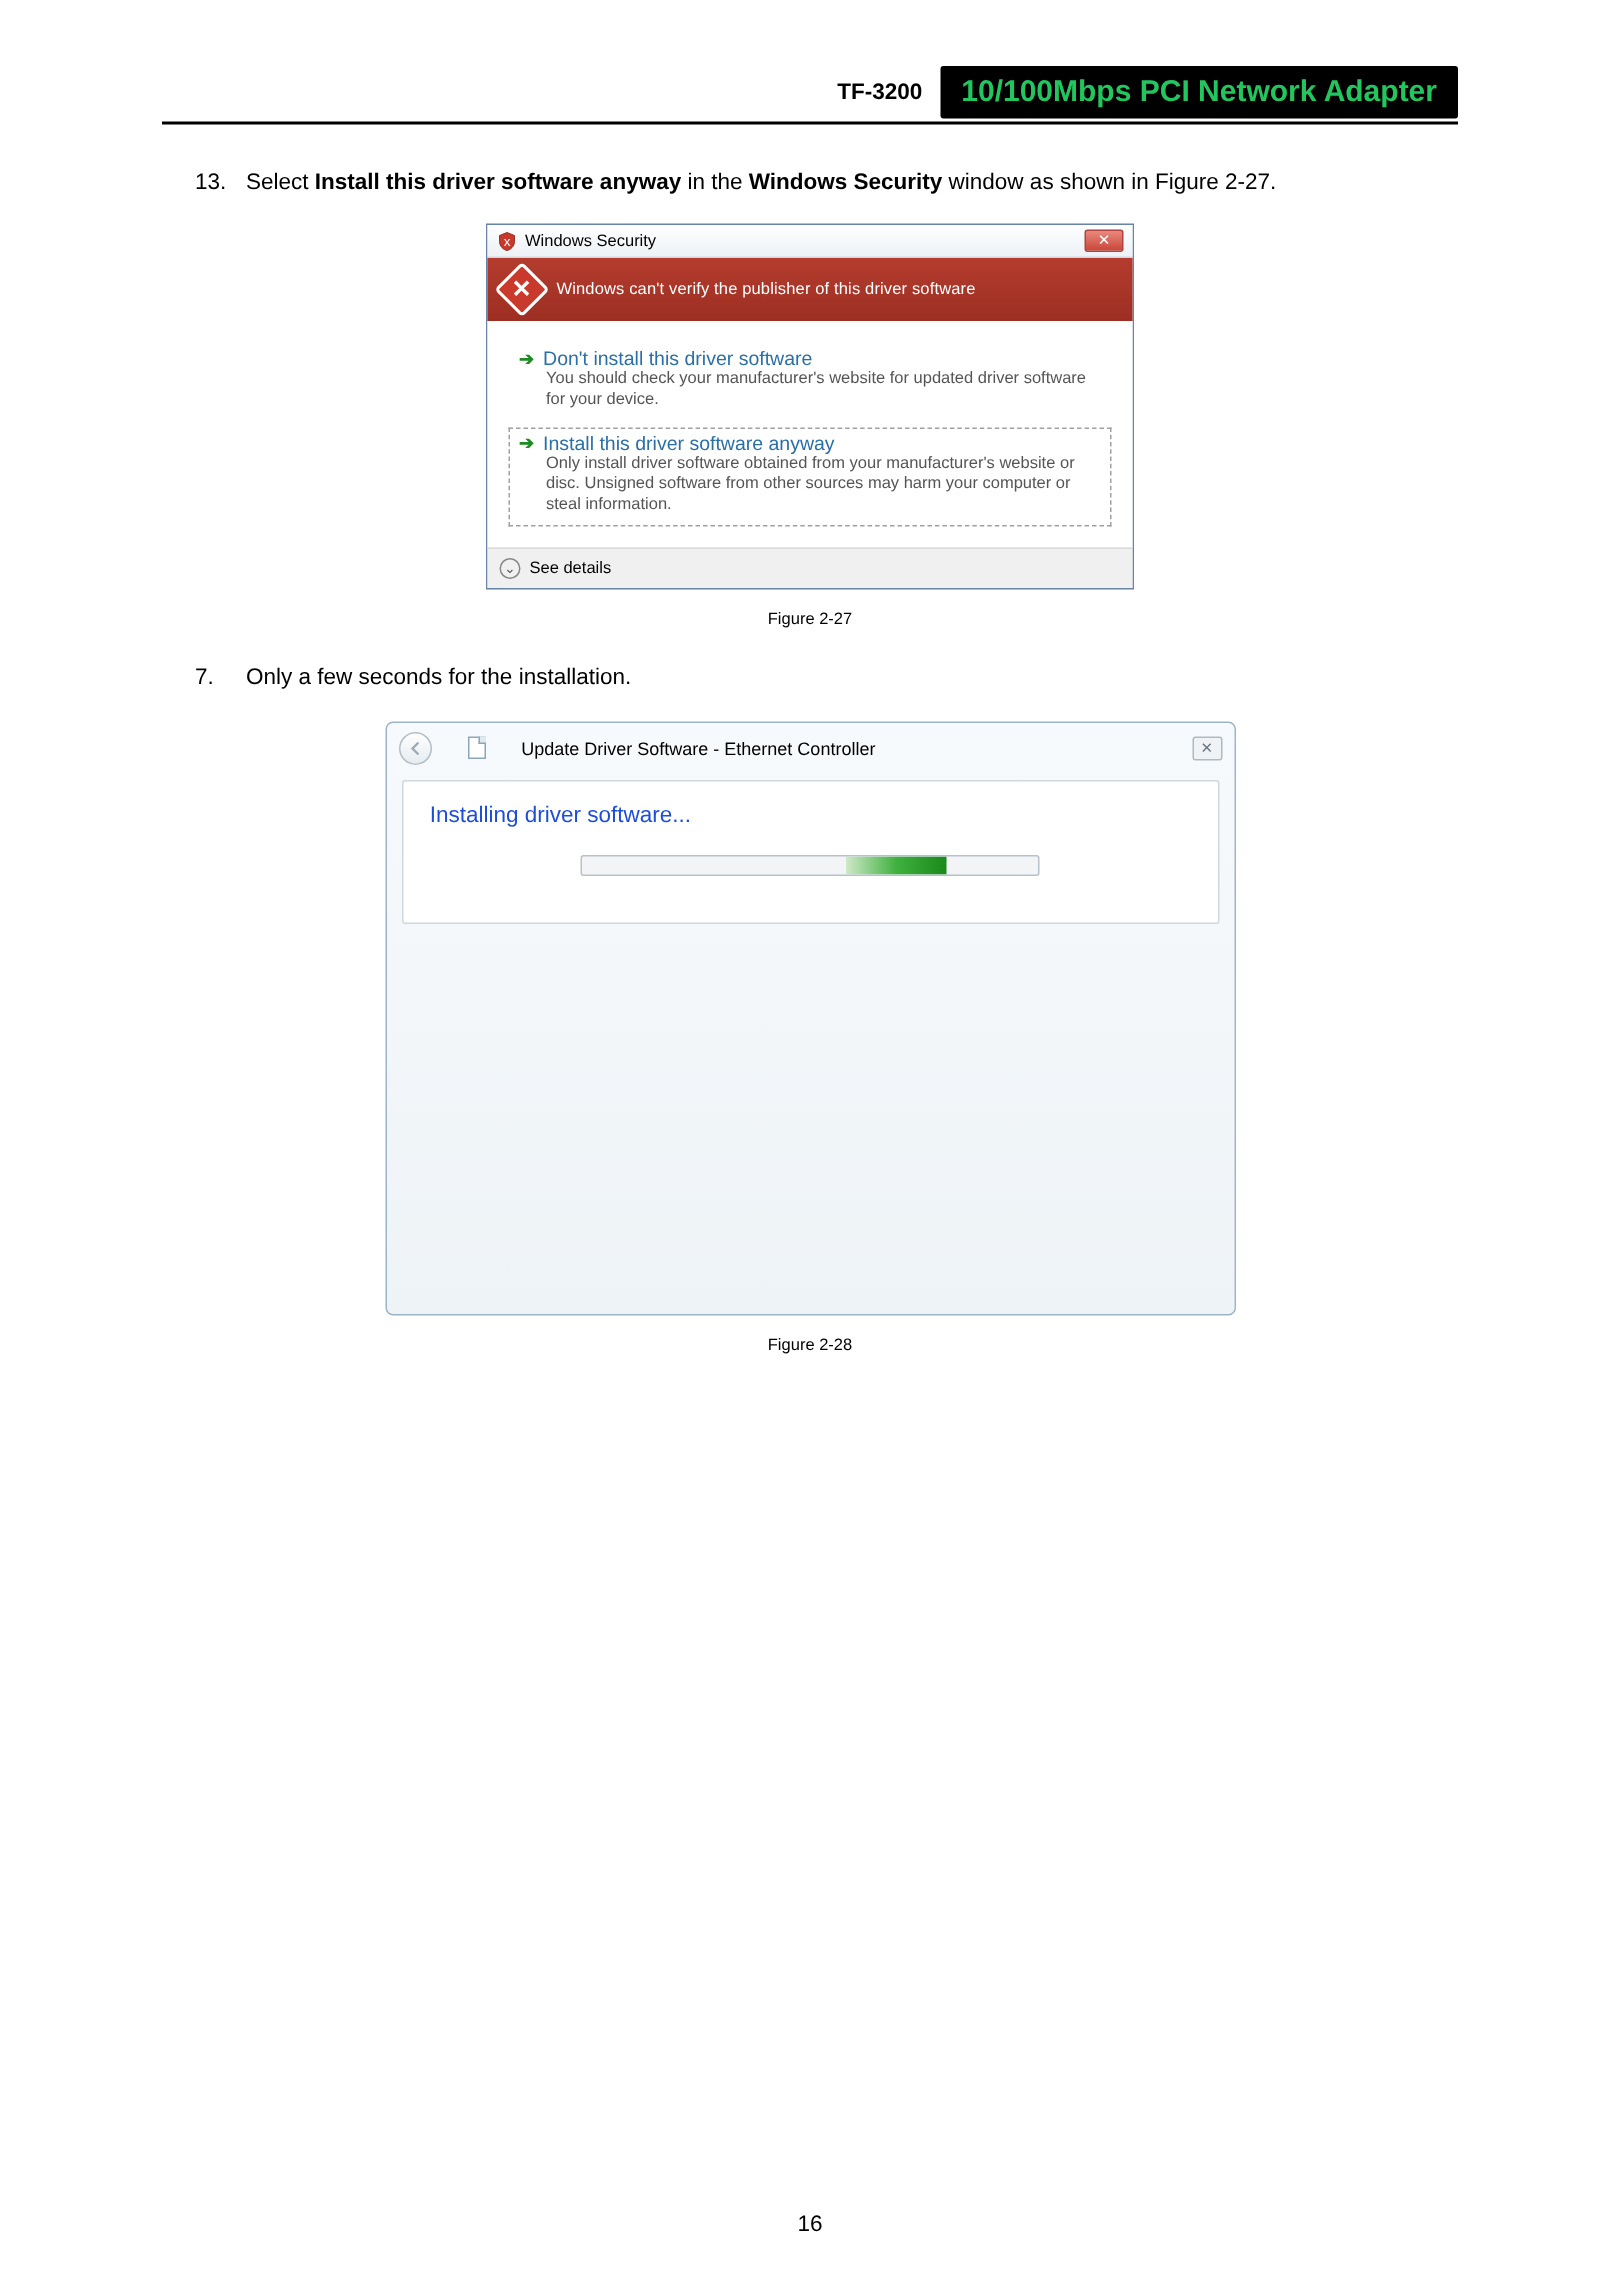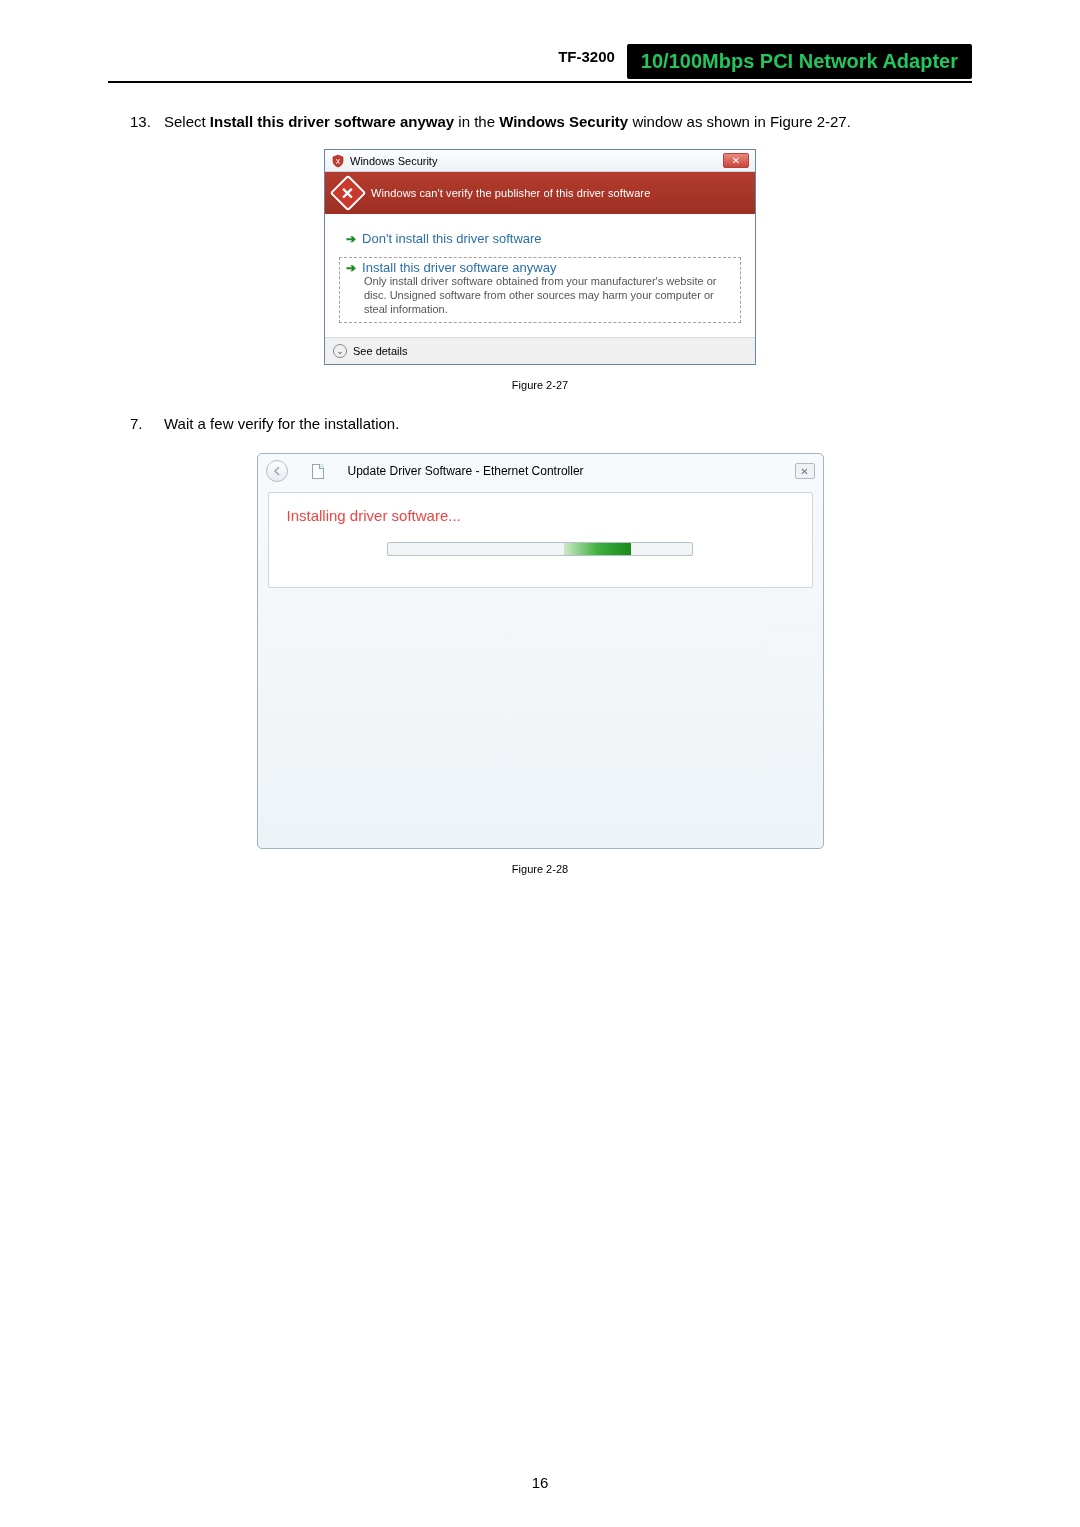--- a/index.html
+++ b/index.html
@@ -10,20 +10,21 @@
     color: #000;
     width: 1080px;
     height: 1527px;
     position: relative;
     padding: 44px 108px 0 108px;
   }
   
   .hdr {
     display: flex;
     justify-content: flex-end;
+    align-items: center;
     border-bottom: 2px solid #000;
     padding-bottom: 2px;
   }
   .hdr-left {
     font-weight: bold;
     font-size: 15px;
     padding: 4px 12px 4px 2px;
   }
   .hdr-right {
     background: #000;
@@ -146,21 +147,21 @@
   }
   .dlg2-body {
     margin: 0 10px;
     background: #fff;
     border: 1px solid #cfd8df;
     border-radius: 2px;
     padding: 14px 18px 26px 18px;
     min-height: 96px;
   }
   .dlg2-heading {
-    color: #ef4444; font-size: 15px; margin-bottom: 18px;
+    color: #1d4ed8; font-size: 15px; margin-bottom: 18px;
   }
   .progress-wrap { display:flex; justify-content:center; }
   .progress {
     width: 306px; height: 14px; border:1px solid #b6c2cb; border-radius:2px;
     background:#f2f4f6; position:relative; overflow:hidden;
   }
   .progress-inner {
     position:absolute; left:58%; top:0; height:100%; width:22%;
     background: linear-gradient(90deg,#cfe9c9,#3fb13f,#1a8a1a);
   }
@@ -203,40 +204,41 @@
         <span>✕</span>
       </div>
     <span>Windows can't verify the publisher of this driver software</span>
   </div>
   <div class="dlg1-body">
     <div class="choice">
       <div class="choice-head">
         <span class="choice-arrow">➔</span>
         <span>Don't install this driver software</span>
       </div>
+      <div class="choice-desc">You should check your manufacturer's website for updated driver software for your device.</div>
     </div>
     <div class="choice selected">
       <div class="choice-head">
         <span class="choice-arrow">➔</span>
         <span>Install this driver software anyway</span>
       </div>
       <div class="choice-desc">Only install driver software obtained from your manufacturer's website or disc. Unsigned software from other sources may harm your computer or steal information.</div>
     </div>
   </div>
   <div class="dlg1-footer">
     <span class="chev-circle">⌄</span>
     <span>See details</span>
   </div>
 </div>
 
 <div class="caption">Figure 2-27</div>
 
 <div class="step" style="margin-top:6px;">
   <div class="num">7.</div>
-  <div class="txt">Wait a few verify for the installation.</div>
+  <div class="txt">Only a few seconds for the installation.</div>
 </div>
 
 <div class="dlg2">
   <div class="dlg2-top">
     <div class="dlg2-top-left">
       <span class="back-btn">
         <svg width="12" height="12" viewBox="0 0 12 12">
             <path d="M7.5 2.5 L4 6 L7.5 9.5" stroke="#9aabb7" stroke-width="1.6" fill="none" stroke-linecap="round"></path>
           </svg>
       </span>

